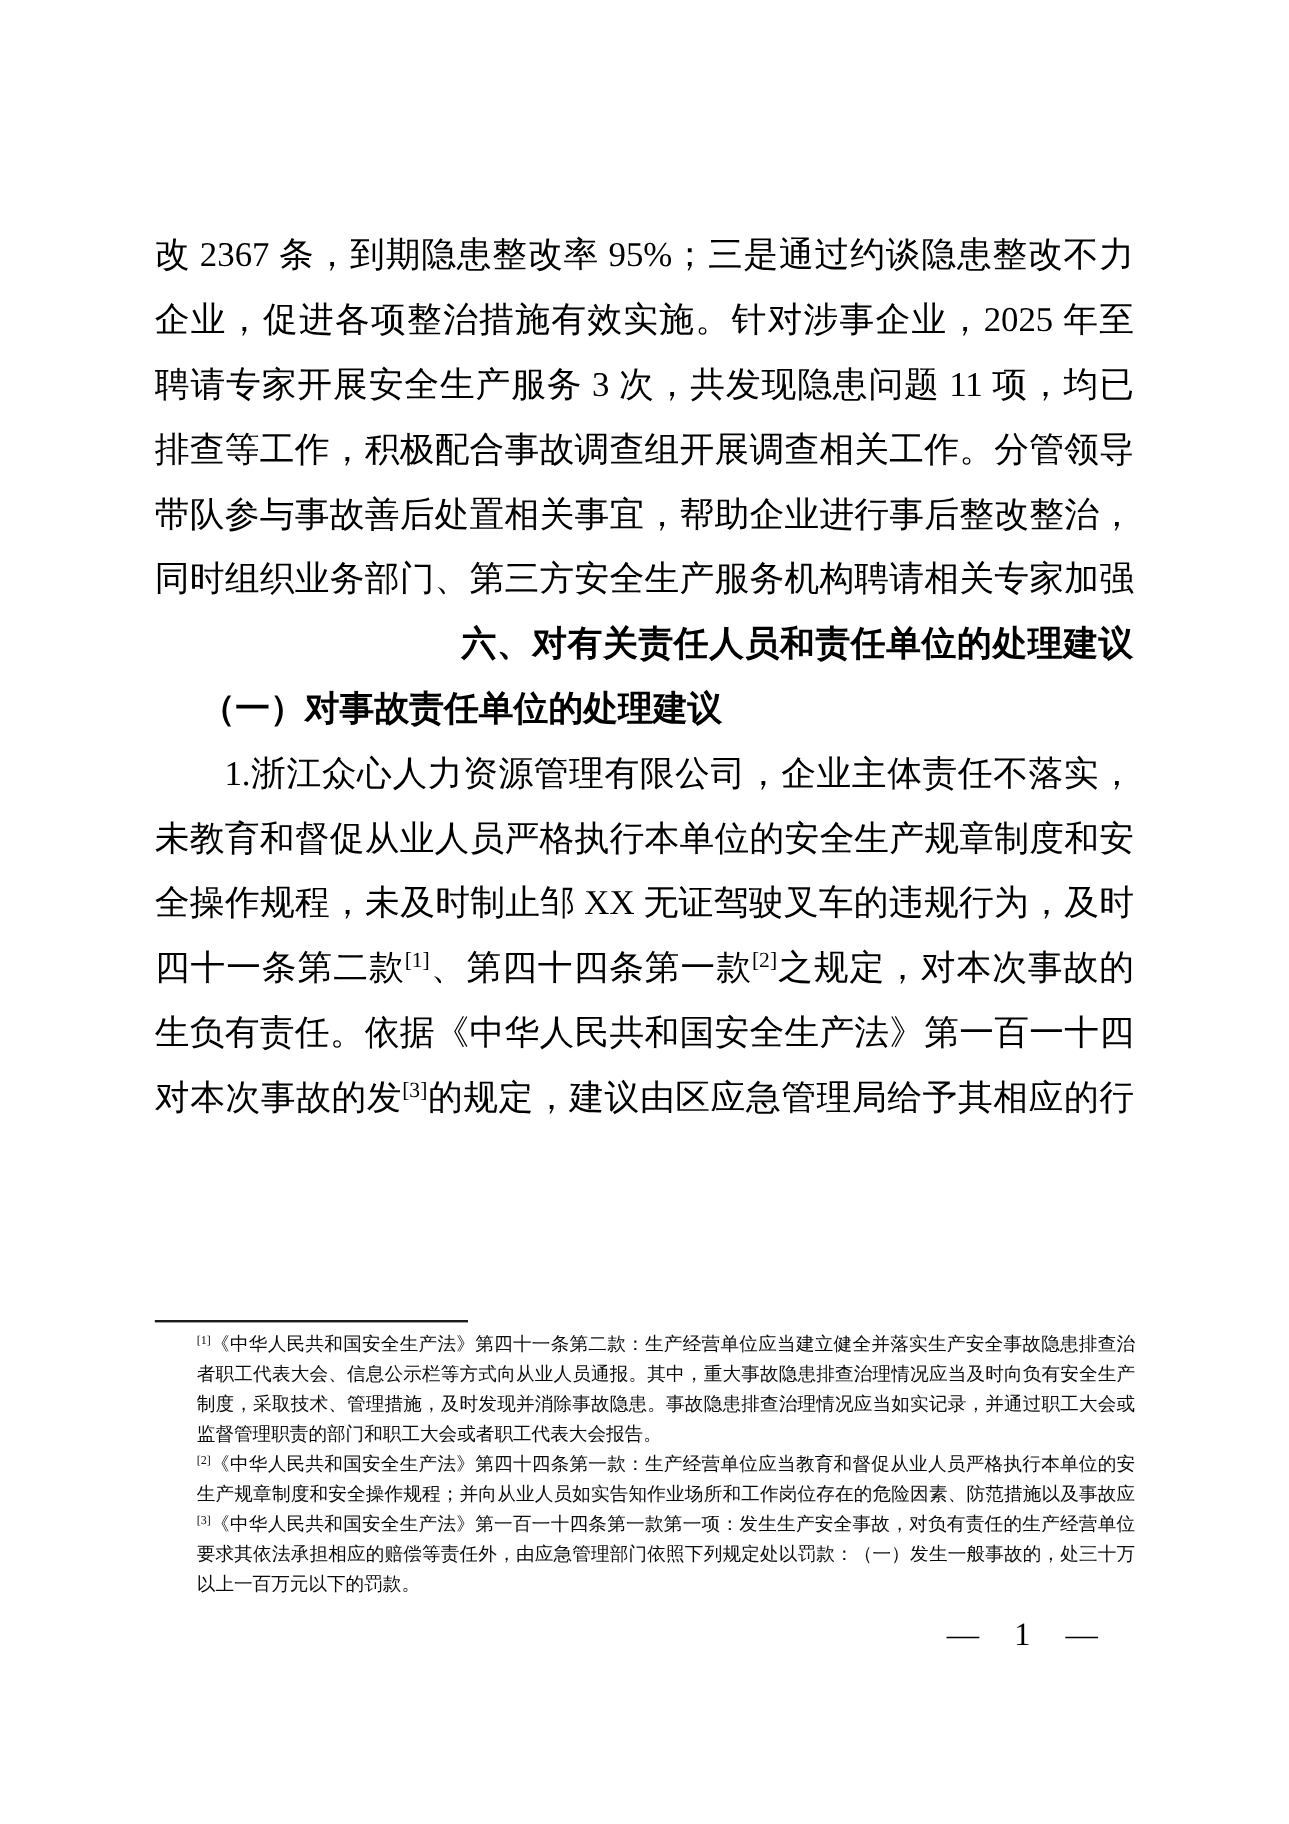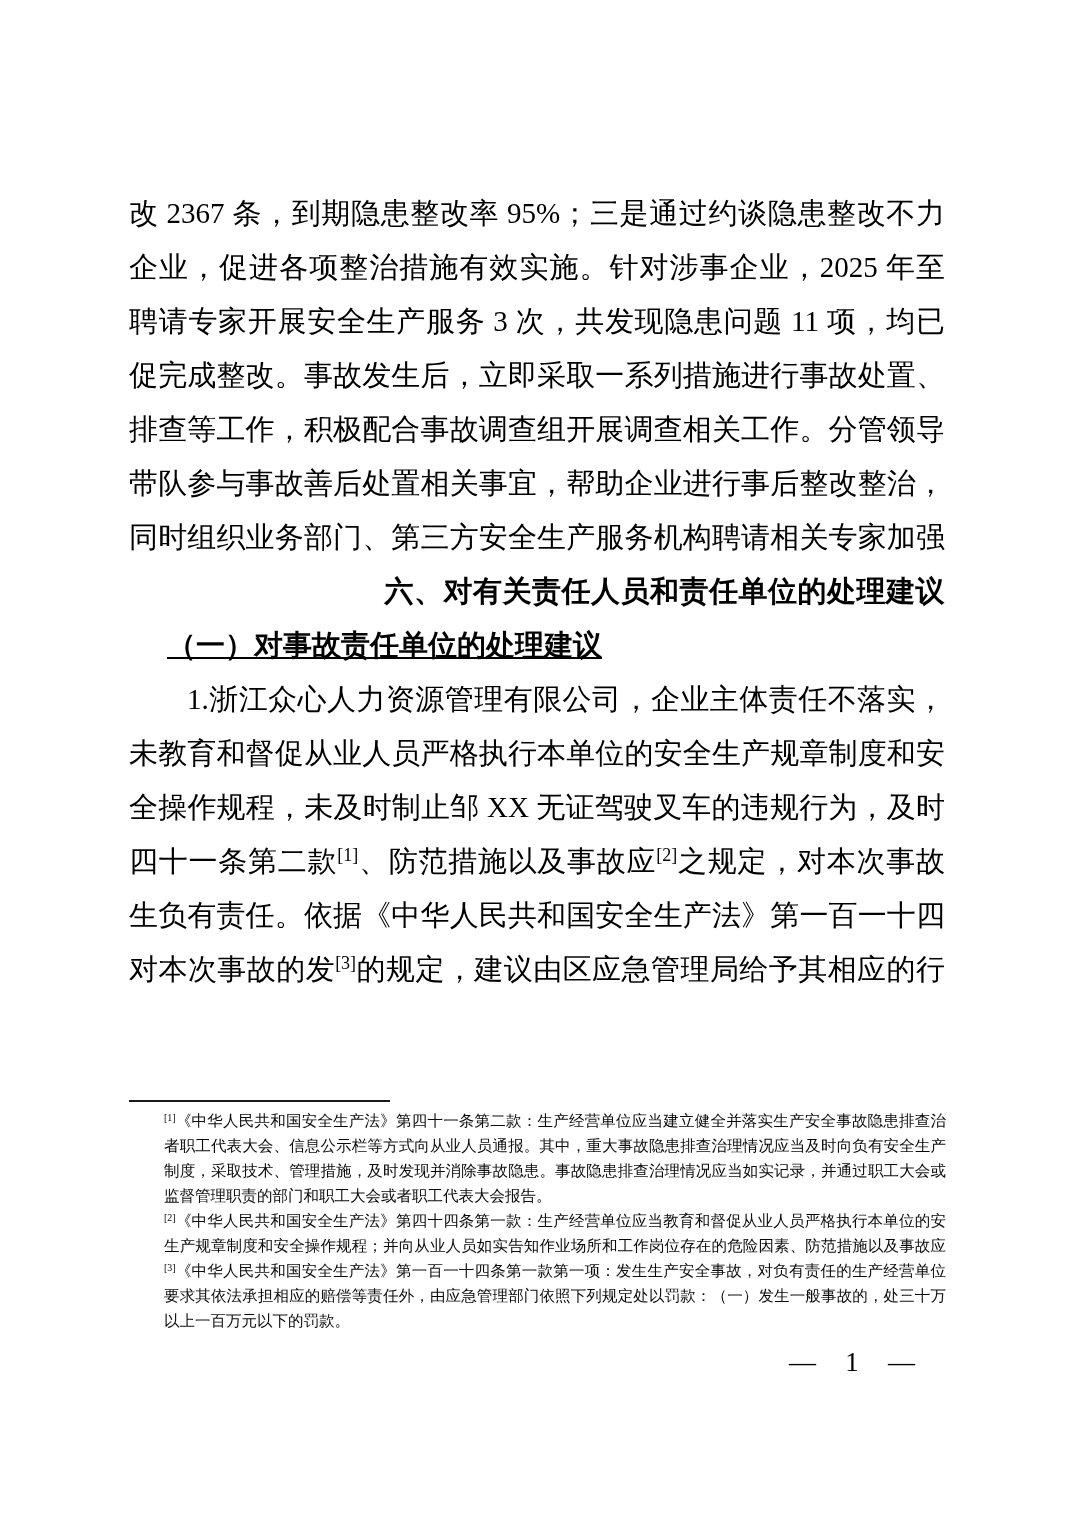--- a/index.html
+++ b/index.html
@@ -25,21 +25,20 @@
   .ind { text-indent: 58px; }
   .sec-h {
     margin: 0; height: 54px; overflow: hidden;
     font: bold 29px/54px "Liberation Sans", "DejaVu Sans", sans-serif;
     text-indent: 58px; letter-spacing: 0.5px; text-align: right;
   }
   .subsec-h {
     margin: 0; height: 54px; overflow: hidden;
     font: bold 29px/54px "Liberation Serif", "DejaVu Serif", serif;
     text-indent: 38px;
-    text-decoration: underline;
   }
   .body-text sup {
     font-size: 18px; line-height: 0; vertical-align: 10px;
   }
   .fn-rule {
     position: absolute; left: 129px; top: 1100px; width: 261px;
     border: none; border-top: 2px solid #1a1a1a; margin: 0;
   }
   .footnotes {
     position: absolute; left: 128px; top: 1108px; width: 818px;
@@ -57,33 +56,32 @@
 </style>
 </head>
 <body>
 
 <div class="page">
 
   <main class="body-text">
     <div class="bl just">改 2367 条，到期隐患整改率 95%；三是通过约谈隐患整改不力的</div>
     <div class="bl just">企业，促进各项整治措施有效实施。针对涉事企业，2025 年至今</div>
     <div class="bl just">聘请专家开展安全生产服务 3 次，共发现隐患问题 11 项，均已督</div>
-    <div class="bl just">促完成整改。事故发生后，立即采取一系列措施进行事故处置、</div>
     <div class="bl just">排查等工作，积极配合事故调查组开展调查相关工作。分管领导</div>
     <div class="bl just">带队参与事故善后处置相关事宜，帮助企业进行事后整改整治，</div>
     <div class="bl just">同时组织业务部门、第三方安全生产服务机构聘请相关专家加强</div>
 
     <h2 class="sec-h">六、对有关责任人员和责任单位的处理建议</h2>
     <h3 class="subsec-h">（一）对事故责任单位的处理建议</h3>
 
     <div class="bl just ind">1.浙江众心人力资源管理有限公司，企业主体责任不落实，</div>
     <div class="bl just">未教育和督促从业人员严格执行本单位的安全生产规章制度和安</div>
     <div class="bl just">全操作规程，未及时制止邹 XX 无证驾驶叉车的违规行为，及时</div>
     <div class="bl just">
-      <span>四十一条第二款</span><sup>[1]</sup><span>、防范措施以及事故应</span><sup>[2]</sup><span>之规定，对本次事故的发</span>
+      <span>四十一条第二款</span><sup>[1]</sup><span>、第四十四条第一款</span><sup>[2]</sup><span>之规定，对本次事故的发</span>
     </div>
     <div class="bl just">生负有责任。依据《中华人民共和国安全生产法》第一百一十四</div>
     <div class="bl just">
       <span>对本次事故的发</span><sup>[3]</sup><span>的规定，建议由区应急管理局给予其相应的行</span>
     </div>
   </main>
 
   <hr class="fn-rule">
 
   <section class="footnotes">

